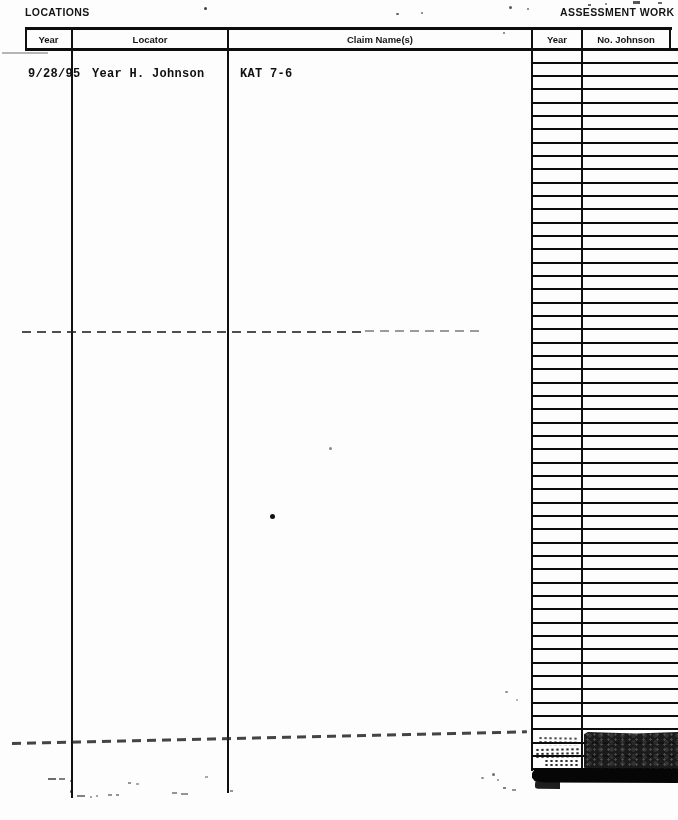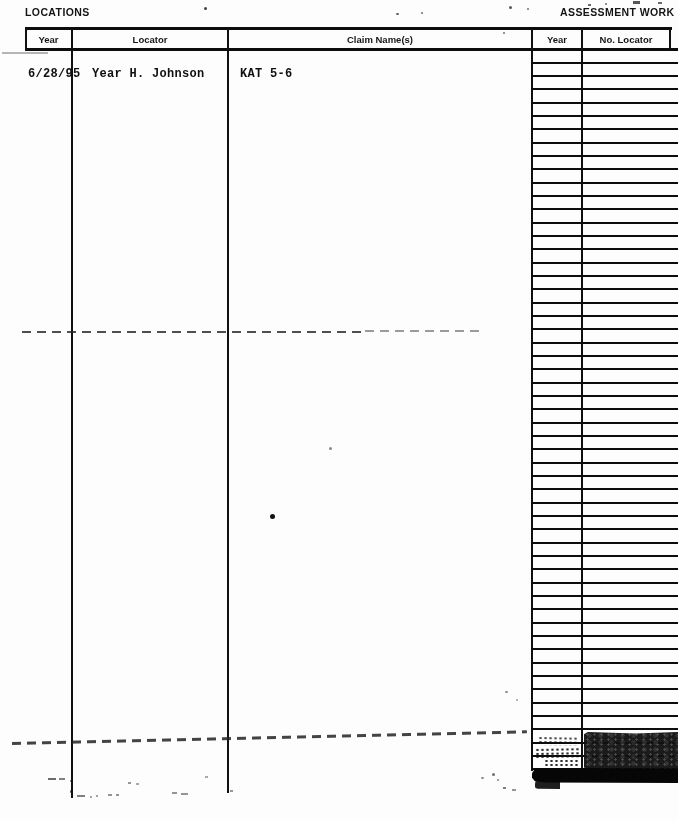--- a/index.html
+++ b/index.html
@@ -98,21 +98,21 @@
   <div class="vline v-year-loc"></div>
   <div class="vline v-loc-claim"></div>
   <div class="vline v-claim-assess"></div>
   <div class="vline v-assess-mid"></div>
   <div class="vline v-assess-right"></div>
 
   <div class="colhead ch-year1">Year</div>
   <div class="colhead ch-claims">Claim Name(s)</div>
   <div class="colhead ch-locator">Locator</div>
   <div class="colhead ch-year2">Year</div>
-  <div class="colhead ch-noclaims">No. Locator</div>
+  <div class="colhead ch-noclaims">No. Johnson</div>
 
   <div class="assess-rows">
       <div class="assess-row"></div>
       <div class="assess-row"></div>
       <div class="assess-row"></div>
       <div class="assess-row"></div>
       <div class="assess-row"></div>
       <div class="assess-row"></div>
       <div class="assess-row"></div>
       <div class="assess-row"></div>
@@ -157,23 +157,23 @@
       <div class="assess-row"></div>
       <div class="assess-row"></div>
       <div class="assess-row"></div>
       <div class="assess-row"></div>
       <div class="assess-row"></div>
       <div class="assess-row"></div>
       <div class="assess-row"></div>
       <div class="assess-row"></div>
     </div>
 
-  <div class="entry-cell e-year">6/28/95</div>
+  <div class="entry-cell e-year">9/28/95</div>
   <div class="entry-cell e-locator">Year H. Johnson</div>
-  <div class="entry-cell e-claims">KAT 5-6</div>
+  <div class="entry-cell e-claims">KAT 7-6</div>
 
 <div class="artifact art-dline" style="left: 22px; top: 331px; width: 340px; height: 2px; opacity: 0.8;"></div>
     <div class="artifact art-dline" style="left: 365px; top: 330px; width: 115px; height: 2px; opacity: 0.45;"></div>
     <div class="artifact art-dline" style="left: 12px; top: 742px; width: 515px; height: 2.5px; opacity: 0.85; transform: rotate(-1.3deg); transform-origin: left center;"></div>
     <div class="artifact art-dash" style="left: 2px; top: 52px; width: 46px; height: 2px; opacity: 0.35;"></div>
     <div class="artifact art-dot" style="left: 204px; top: 7px; width: 3px; height: 3px; opacity: 0.8;"></div>
     <div class="artifact art-dot" style="left: 396px; top: 13px; width: 3px; height: 2px; opacity: 0.7;"></div>
     <div class="artifact art-dot" style="left: 421px; top: 12px; width: 2px; height: 2px; opacity: 0.6;"></div>
     <div class="artifact art-dot" style="left: 503px; top: 32px; width: 2px; height: 2px; opacity: 0.6;"></div>
     <div class="artifact art-dot" style="left: 509px; top: 6px; width: 3px; height: 3px; opacity: 0.7;"></div>

